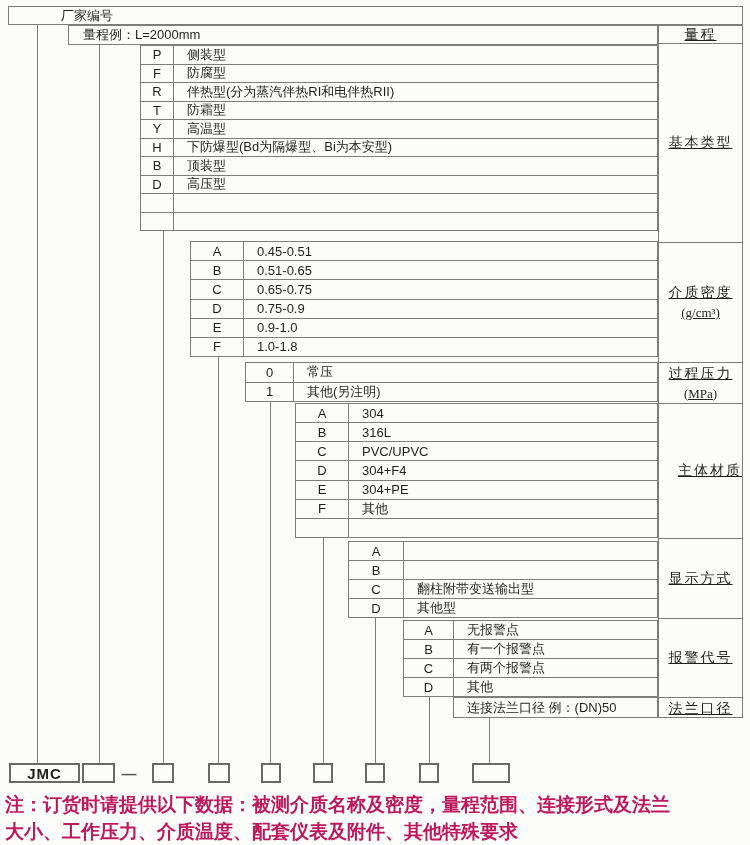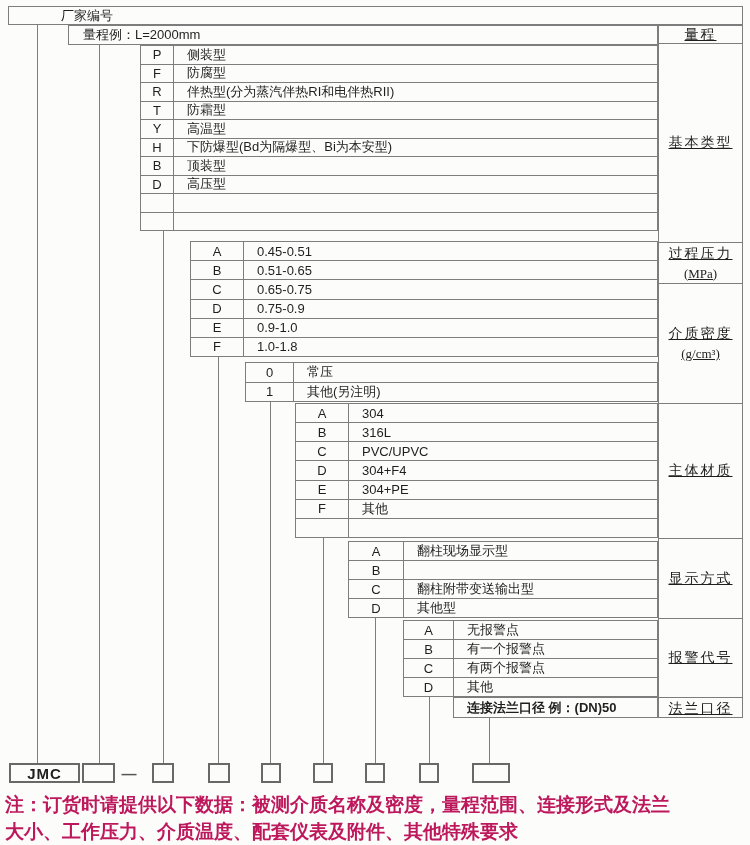--- a/index.html
+++ b/index.html
@@ -41,29 +41,29 @@
     <div class="hdrtext" style="padding-left:14px;">量程例：L=2000mm</div>
   </div>
 
   <div class="labelcol" style="left:658px;top:25px;width:85px;height:693px;">
     <div class="lcell" style="height:18px;">
         <span>量程</span>
       </div>
     <div class="lcell" style="height:199px;">
         <span>基本类型</span>
       </div>
+    <div class="lcell" style="height:120px;">
+        <span>介质密度</span>
+        <span class="unit">(g/cm³)</span>
+      </div>
     <div class="lcell" style="height:41px;">
         <span>过程压力</span>
         <span class="unit">(MPa)</span>
       </div>
-    <div class="lcell" style="height:120px;">
-        <span>介质密度</span>
-        <span class="unit">(g/cm³)</span>
-      </div>
-    <div class="lcell" style="height:135px;">
+    <div class="lcell" style="height:135px;align-items:flex-end;">
         <span>主体材质</span>
       </div>
     <div class="lcell" style="height:80px;">
         <span>显示方式</span>
       </div>
     <div class="lcell" style="height:79px;">
         <span>报警代号</span>
       </div>
     <div class="lcell" style="height:21px;">
         <span>法兰口径</span>
@@ -178,21 +178,20 @@
       </div>
     <div class="trow">
         <div class="code" style="width:53px;"></div>
         <div class="desc"></div>
       </div>
   </div>
 
   <div class="tbl" style="left:348px;top:541px;width:310px;height:77px;">
     <div class="trow">
         <div class="code" style="width:55px;">A</div>
-        <div class="desc">翻柱现场显示型</div>
       </div>
     <div class="trow">
         <div class="code" style="width:55px;">B</div>
       </div>
     <div class="trow">
         <div class="code" style="width:55px;">C</div>
         <div class="desc">翻柱附带变送输出型</div>
       </div>
     <div class="trow">
         <div class="code" style="width:55px;">D</div>
@@ -212,21 +211,21 @@
     <div class="trow">
         <div class="code" style="width:50px;">C</div>
         <div class="desc">有两个报警点</div>
       </div>
     <div class="trow">
         <div class="code" style="width:50px;">D</div>
         <div class="desc">其他</div>
       </div>
   </div>
 
-  <div class="box" style="left:453px;top:697px;width:205px;height:21px;font-weight:bold;">
+  <div class="box" style="left:453px;top:697px;width:205px;height:21px;">
     <div class="hdrtext" style="padding-left:13px;">连接法兰口径 例：(DN)50</div>
   </div>
 
   <div class="vline" style="left:37px;top:25px;height:738px;"></div>
   <div class="vline" style="left:99px;top:45px;height:718px;"></div>
   <div class="vline" style="left:163px;top:231px;height:532px;"></div>
   <div class="vline" style="left:218px;top:357px;height:406px;"></div>
   <div class="vline" style="left:270px;top:402px;height:361px;"></div>
   <div class="vline" style="left:323px;top:538px;height:225px;"></div>
   <div class="vline" style="left:375px;top:618px;height:145px;"></div>

